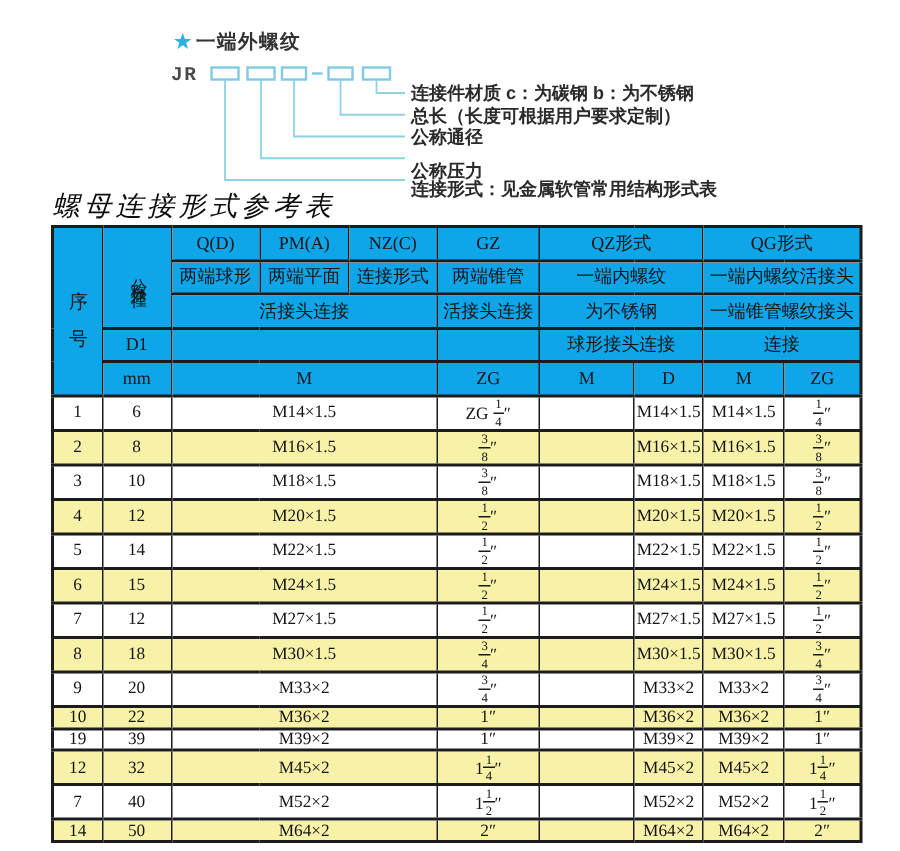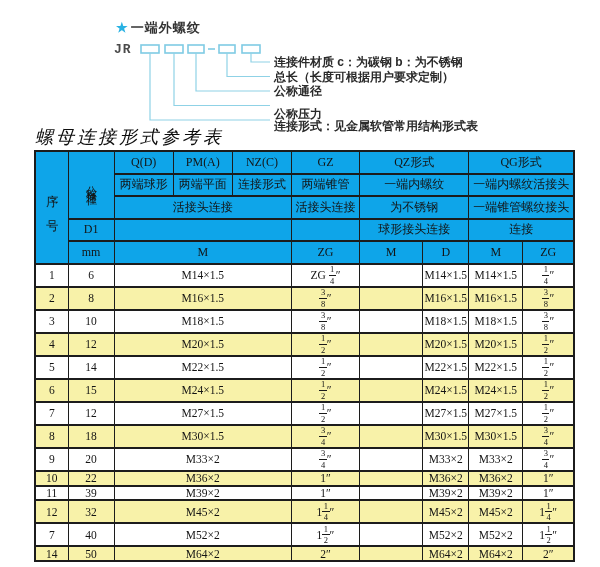--- a/index.html
+++ b/index.html
@@ -239,21 +239,21 @@
         <td>10</td>
         <td>22</td>
         <td colspan="3">M36×2</td>
         <td>1″</td>
         <td></td>
         <td>M36×2</td>
         <td>M36×2</td>
         <td>1″</td>
       </tr>
       <tr>
-        <td>11</td>
+        <td>19</td>
         <td>39</td>
         <td colspan="3">M39×2</td>
         <td>1″</td>
         <td></td>
         <td>M39×2</td>
         <td>M39×2</td>
         <td>1″</td>
       </tr>
       <tr class="alt">
         <td>12</td>

